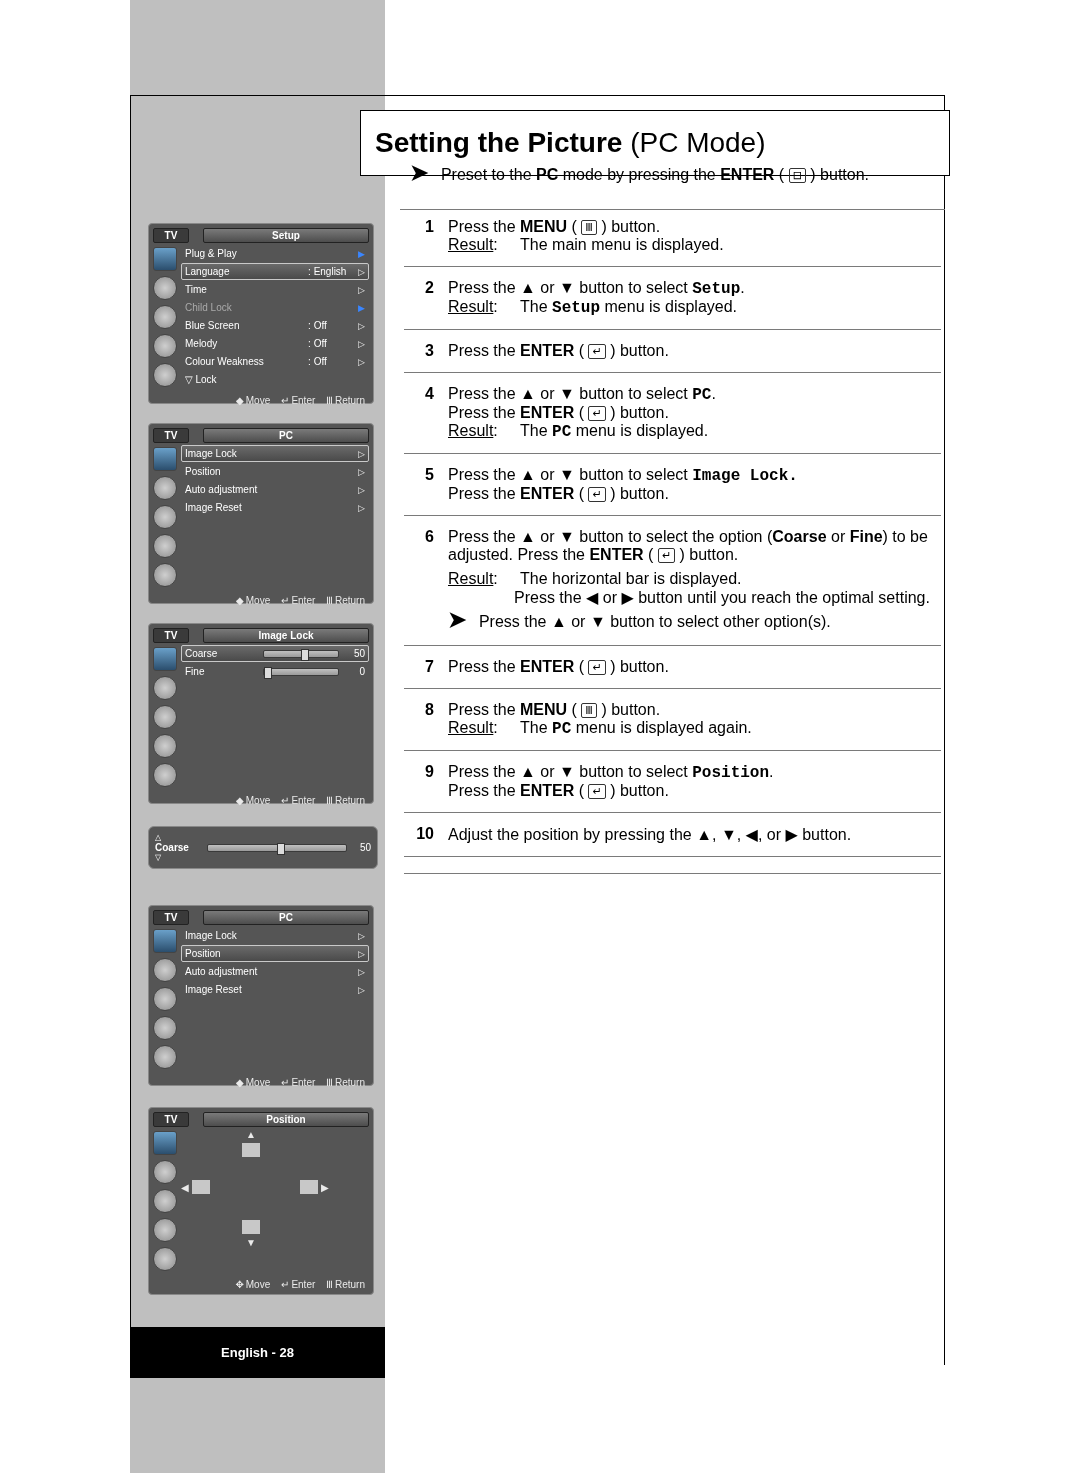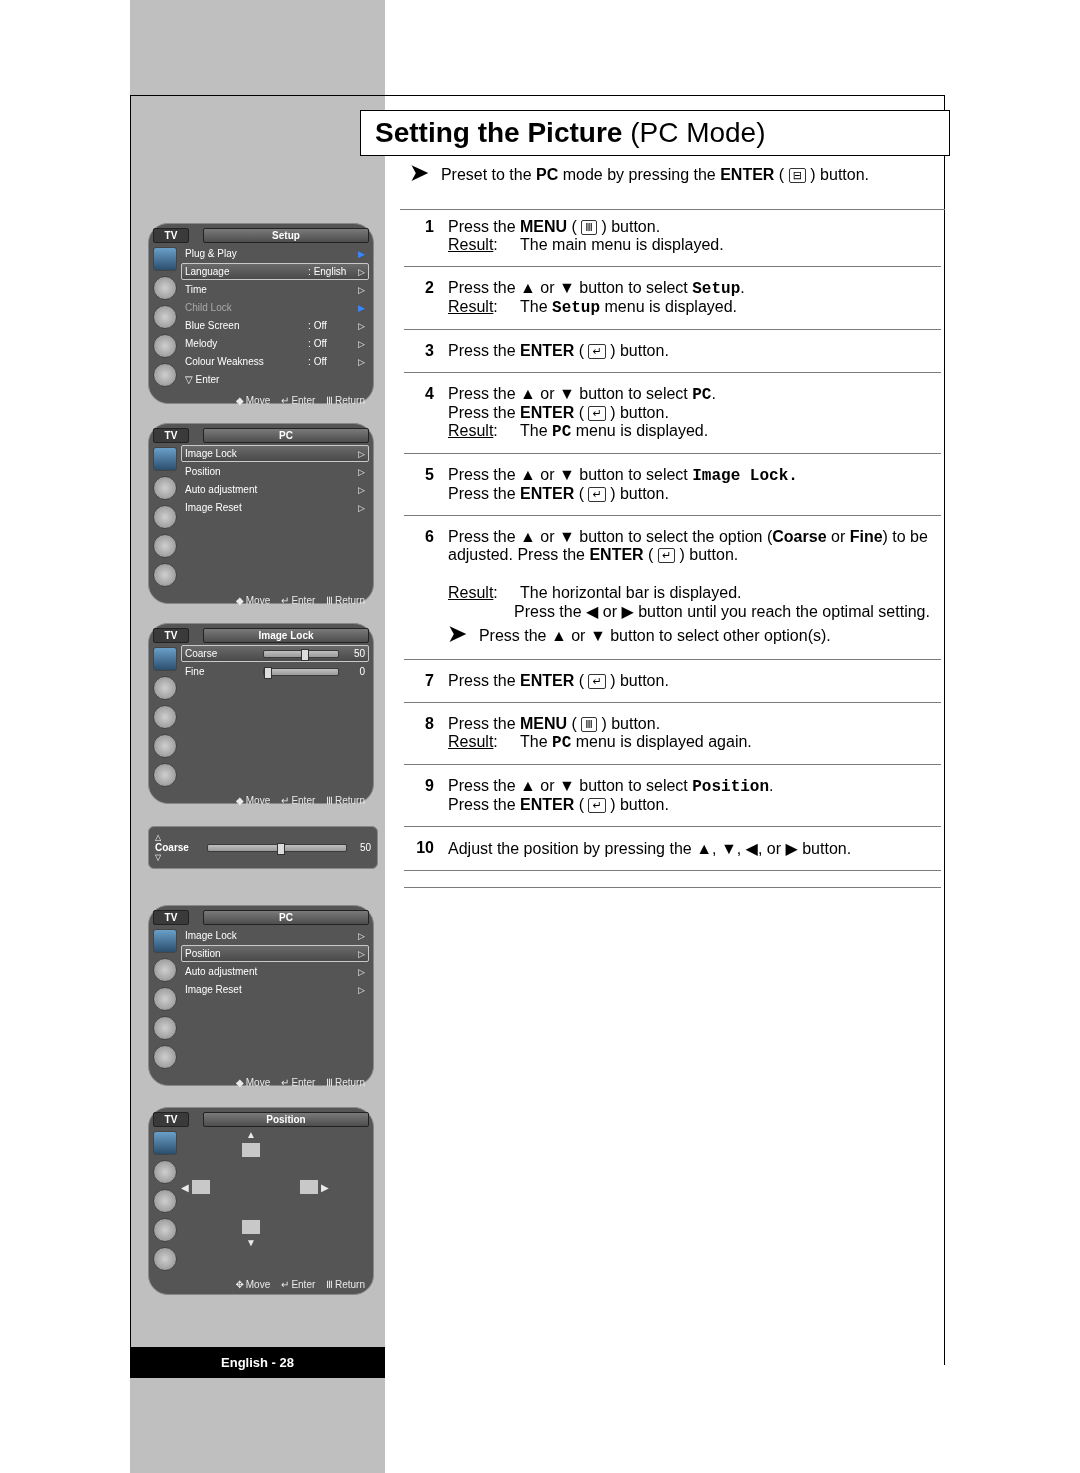--- a/index.html
+++ b/index.html
@@ -32,21 +32,21 @@
     height: 1270px;
     background: transparent;
     box-sizing: border-box;
   }
   .title-box {
     position: absolute;
     left: 360px;
     top: 110px;
     width: 560px;
     border: 1px solid #000;
-    padding: 6px 14px;
+    padding: 16px 14px;
     background: #fff;
     font-size: 28px;
   }
   .title-box .bold { font-weight: 700; }
   .intro {
     position: absolute;
     left: 410px;
     top: 160px;
     width: 520px;
     font-size: 16px;
@@ -71,21 +71,21 @@
   .steps hr.sep { border: none; border-top: 1px solid #7a7a7a; margin: 4px 0; }
   .underl { text-decoration: underline; }
   .mono { font-family: "Courier New", monospace; font-weight: 700; }
   .bold { font-weight: 700; }
 
   
   .osd {
     position: absolute;
     width: 216px;
     background: #555;
-    border-radius: 20px;
+    border-radius: 4px;
     border: 1px solid #888;
     color: #fff;
     font-size: 10px;
     padding: 4px 4px 2px 4px;
   }
   .osd .hdr {
     display: flex;
     margin-bottom: 2px;
   }
   .osd .hdr .tv {
@@ -202,21 +202,21 @@
   .page-num {
     position: absolute;
     left: 130px;
     width: 255px;
     bottom: 95px;
     text-align: center;
     background: #000;
     color: #fff;
     font-weight: 700;
     font-size: 13px;
-    padding: 8px 0;
+    padding: 18px 0;
   }
 
   .small-icon {
     display:inline-block;
     border:1px solid #333;
     padding:0 3px;
     font-size:11px;
     line-height:13px;
     border-radius:2px;
     vertical-align: 1px;
@@ -308,21 +308,21 @@
       <tr>
             <td colspan="2">
               <hr class="sep">
             </td>
           </tr>
 
       <tr>
         <td class="num">6</td>
         <td>
           <span>Press the ▲ or ▼ button to select the option (</span><span class="bold">Coarse</span><span> or </span><span class="bold">Fine</span><span>) to be adjusted. Press the </span><span class="bold">ENTER</span> ( <span class="small-icon">↵</span> )<span> button.</span><br>
-          <div style="margin-top:20px">
+          <div style="margin-top:6px">
             <span class="underl">Result</span>: &nbsp;&nbsp;&nbsp;&nbsp;<span>The horizontal bar is displayed.</span><br>
             <span style="margin-left:66px; display:inline-block;">Press the ◀ or ▶ button until you reach the optimal setting.</span>
           </div>
           <div style="">
             <span class="arrow-icon">➤</span>
             <span>Press the ▲ or ▼ button to select other option(s).</span>
           </div>
         </td>
       </tr>
       <tr>
@@ -430,21 +430,21 @@
           <span class="lab">Melody</span>
           <span class="val">: Off</span>
           <span class="chev">▷</span>
         </div>
         <div class="row">
           <span class="lab">Colour Weakness</span>
           <span class="val">: Off</span>
           <span class="chev">▷</span>
         </div>
         <div class="row">
-          <span class="lab">▽ Enter</span>
+          <span class="lab">▽ Lock</span>
           <span class="val"></span>
         </div>
       </div>
     <div class="footer">
       <span class="f"><span class="sym">◆</span><span>Move</span></span>
       <span class="f"><span class="sym">↵</span><span>Enter</span></span>
       <span class="f"><span class="sym">Ⅲ</span><span>Return</span></span>
     </div>
   </div>
 

